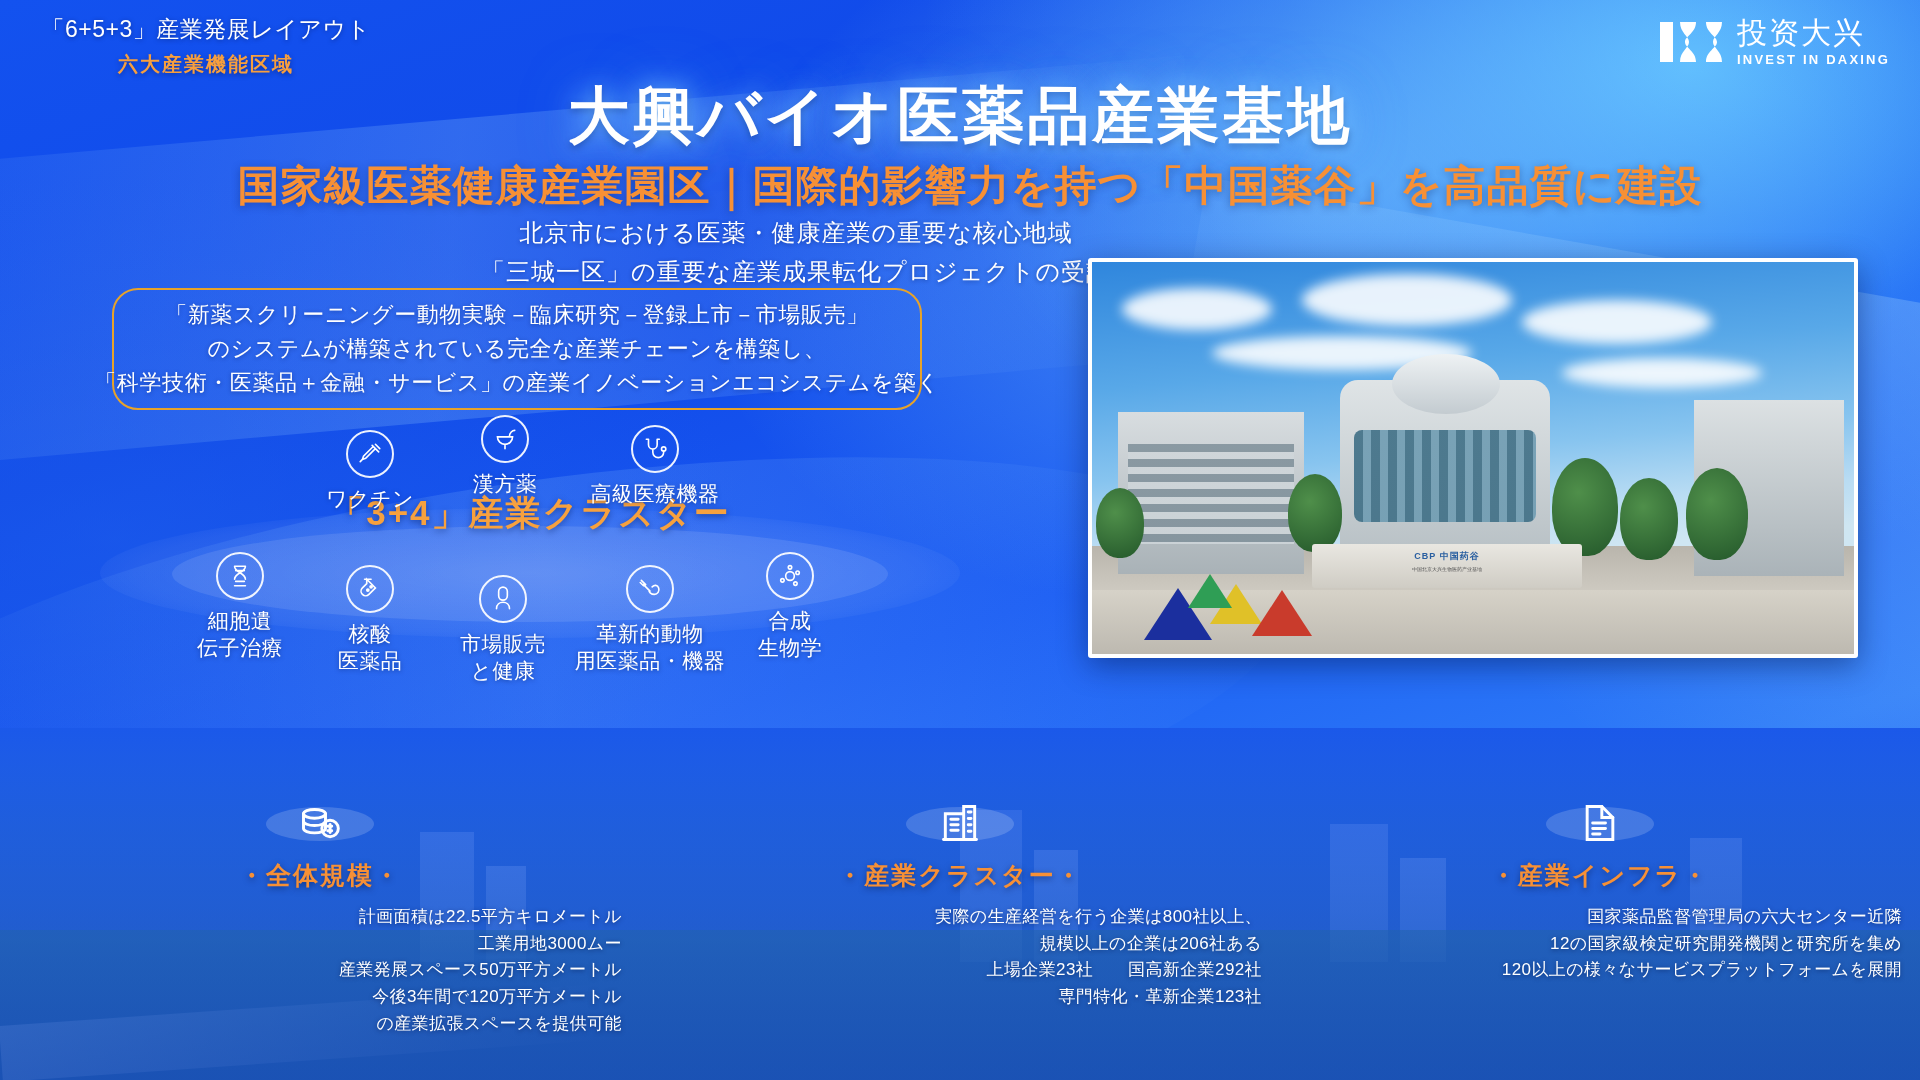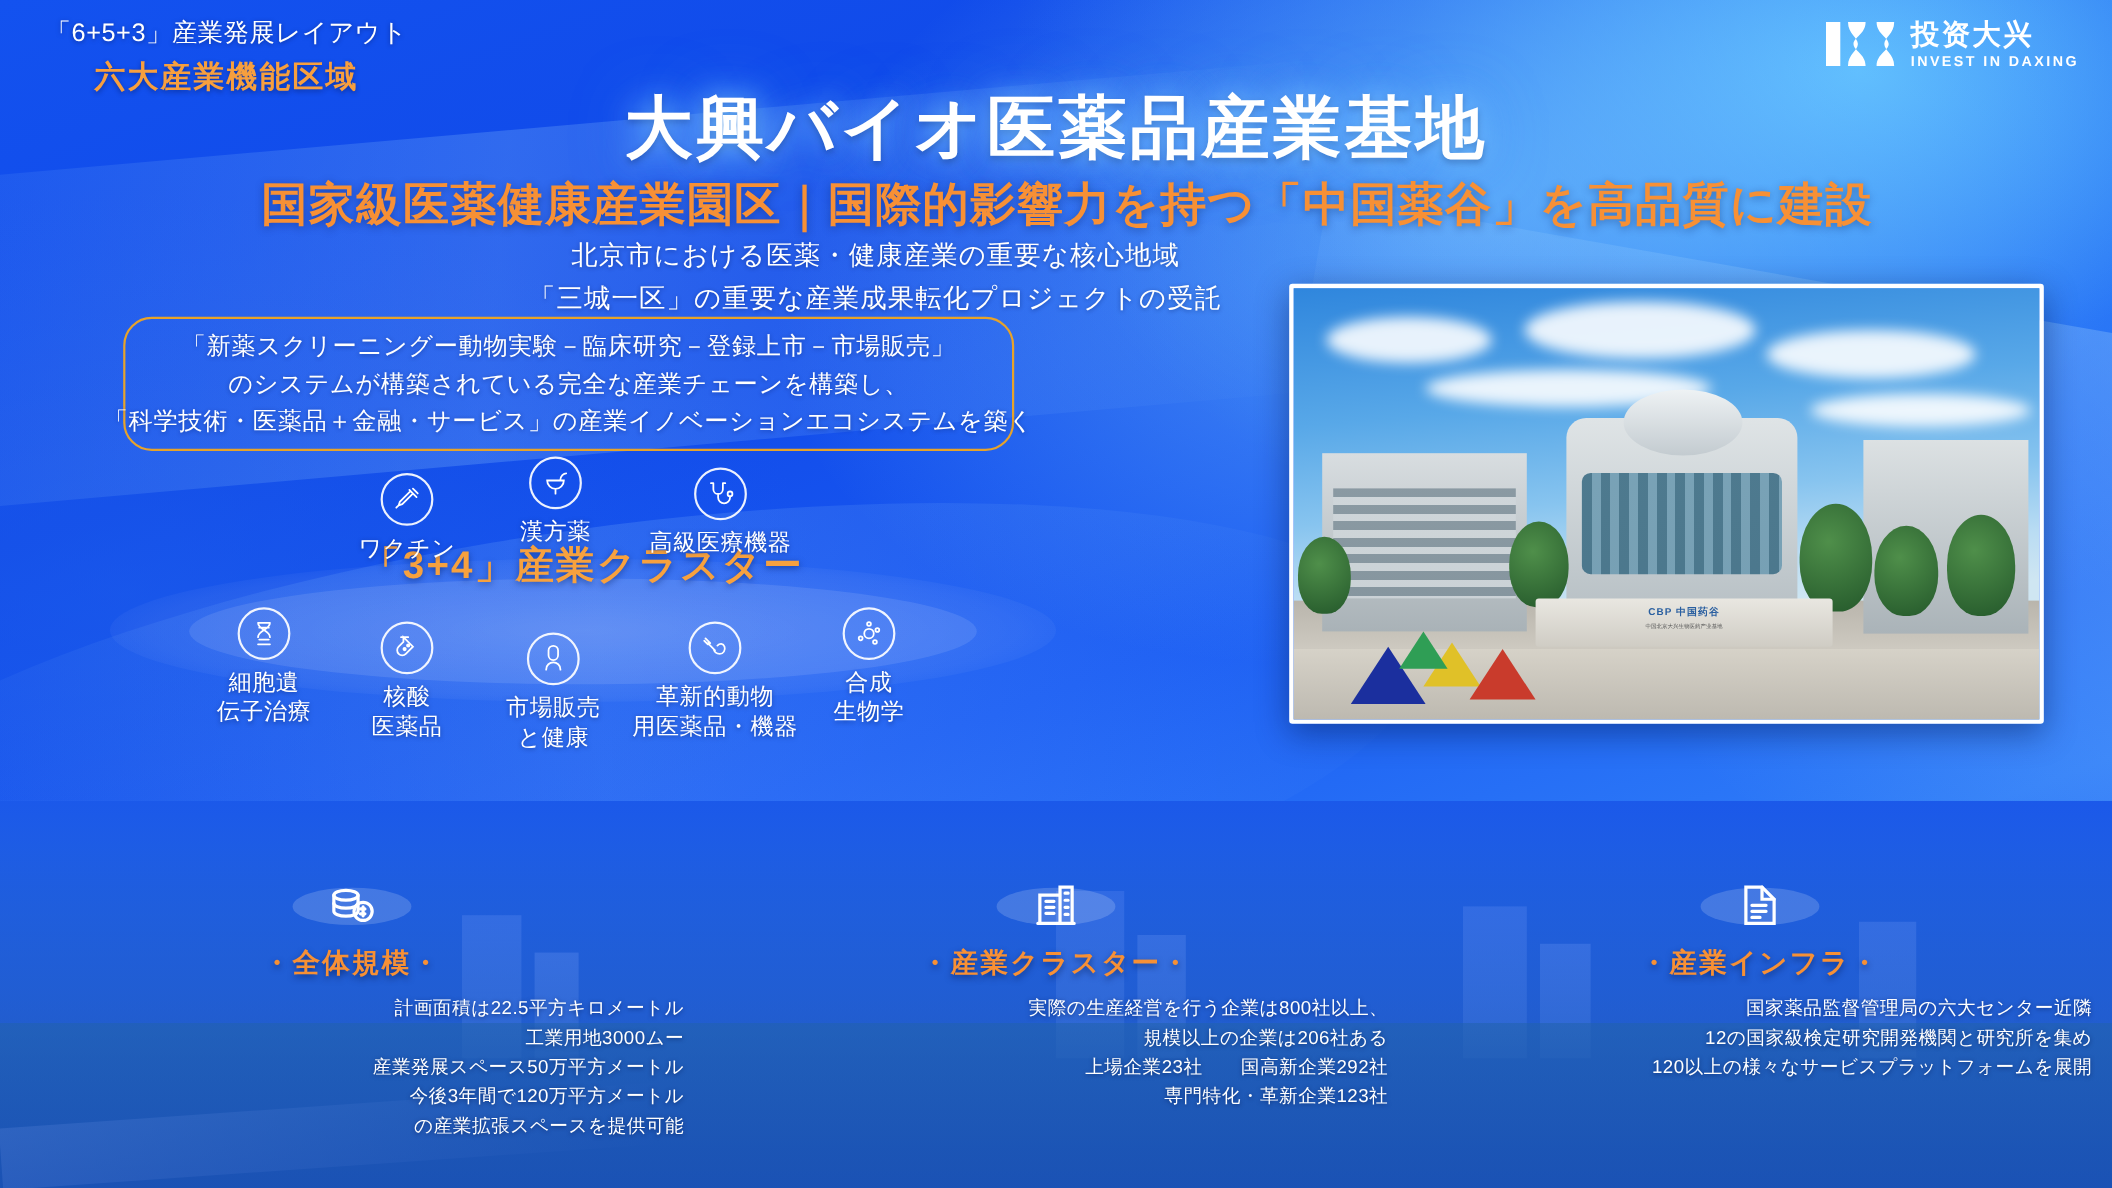--- a/index.html
+++ b/index.html
@@ -27,27 +27,27 @@
     background:linear-gradient(96deg,rgba(255,255,255,0),rgba(150,205,255,.18),rgba(255,255,255,0));
     transform:rotate(-8deg);border-radius:50%;}
   .sw4{top:250px;right:-120px;width:900px;height:700px;
     background:linear-gradient(210deg,rgba(180,225,255,.30),rgba(180,225,255,0) 60%);
     transform:rotate(10deg);}
 
   
   .hdr-left{position:absolute;left:36px;top:14px;text-align:center;width:340px;}
   .hdr-line1{color:#fff;font-size:23px;letter-spacing:.5px;white-space:nowrap;
     text-shadow:0 1px 4px rgba(0,20,80,.5);}
-  .hdr-line2{color:#F79F3E;font-size:28px;font-weight:700;margin-top:6px;
+  .hdr-line2{color:#F79F3E;font-size:20px;font-weight:700;margin-top:6px;
     letter-spacing:2px;white-space:nowrap;text-shadow:0 2px 5px rgba(0,20,80,.45);}
 
   .logo{position:absolute;right:30px;top:18px;display:flex;align-items:center;gap:11px;}
   .logo-mark{width:68px;height:44px;display:block;}
   .logo-txt{display:flex;flex-direction:column;line-height:1;}
-  .logo-cn{color:#fff;font-size:26px;font-weight:700;letter-spacing:2px;}
+  .logo-cn{color:#fff;font-size:30px;font-weight:400;letter-spacing:2px;}
   .logo-en{color:#fff;font-size:13px;font-weight:700;letter-spacing:2.2px;margin-top:5px;}
 
   
   .main-title{position:absolute;top:74px;left:0;width:1920px;text-align:center;
     color:#fff;font-size:62px;font-weight:700;letter-spacing:3px;
     text-shadow:0 0 26px rgba(120,195,255,.95),0 0 54px rgba(90,170,255,.65),0 3px 6px rgba(0,25,90,.45);}
   .sub-orange{position:absolute;top:158px;left:10px;width:1920px;text-align:center;
     color:#F79035;font-size:42px;font-weight:700;letter-spacing:1px;
     text-shadow:0 2px 8px rgba(0,25,90,.4);}
   .sub-white{position:absolute;top:214px;left:0;width:1592px;text-align:center;
@@ -74,21 +74,21 @@
 
   
   .node{position:absolute;width:170px;text-align:center;}
   .node .circ{width:48px;height:48px;border:2px solid rgba(255,255,255,.92);border-radius:50%;
     margin:0 auto 8px;display:flex;align-items:center;justify-content:center;}
   .node .circ svg{width:26px;height:26px;}
   .node .lbl{color:#fff;font-size:21px;line-height:1.28;letter-spacing:.5px;
     text-shadow:0 1px 4px rgba(0,25,90,.5);white-space:pre-line;}
 
   
-  .photo{position:absolute;right:62px;top:258px;width:686px;height:400px;
+  .photo{position:absolute;right:62px;top:258px;width:770px;height:400px;
     border:4px solid #fff;border-radius:3px;overflow:hidden;
     box-shadow:0 8px 30px rgba(0,20,70,.45);}
   .ph-sky{position:absolute;inset:0;
     background:linear-gradient(175deg,#2f86dd 0%,#58a8e8 28%,#87c4ef 48%,#b9dcf3 62%,#cfe6f2 72%);}
   .cloud{position:absolute;background:rgba(255,255,255,.88);border-radius:50%;filter:blur(6px);}
   .ph-ground{position:absolute;left:0;right:0;bottom:0;height:108px;
     background:linear-gradient(180deg,#b9b5ac 0%,#cdc9c0 40%,#c4c0b6 100%);}
   .ph-plaza{position:absolute;left:0;right:0;bottom:0;height:64px;
     background:linear-gradient(180deg,#d6d2c8,#bdb9b0);}
   .bld-main{position:absolute;left:248px;top:118px;width:210px;height:196px;

